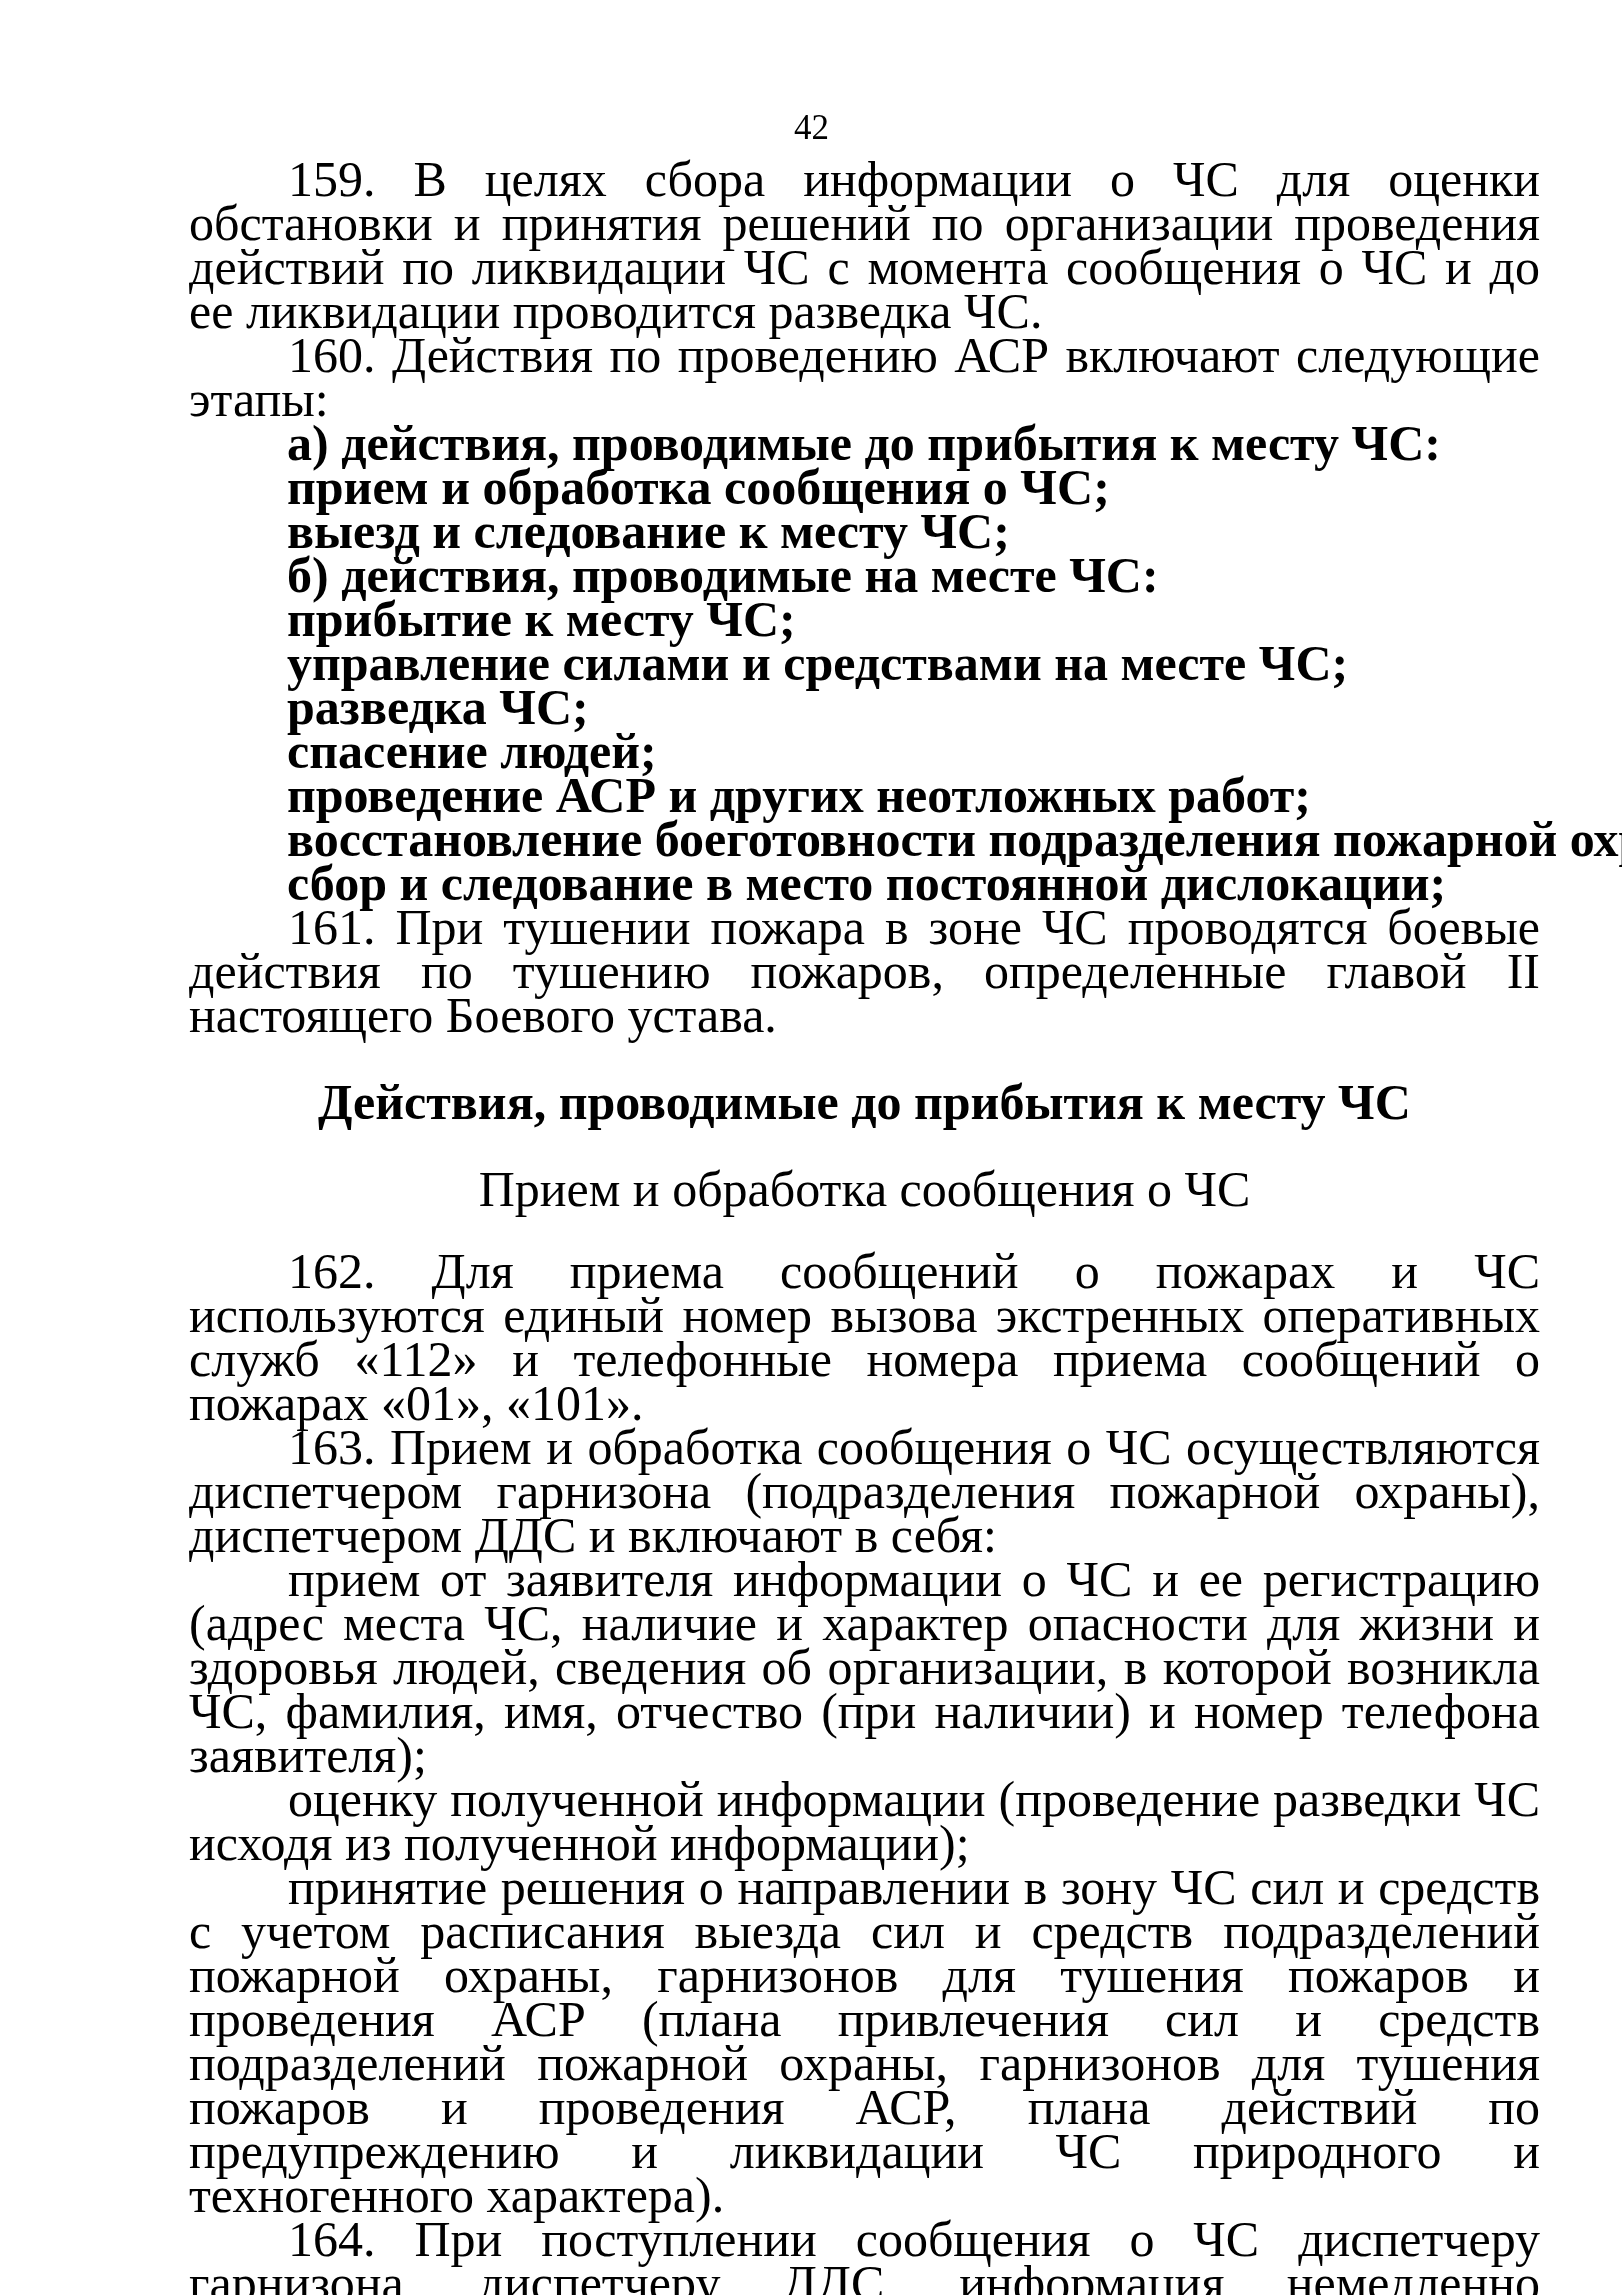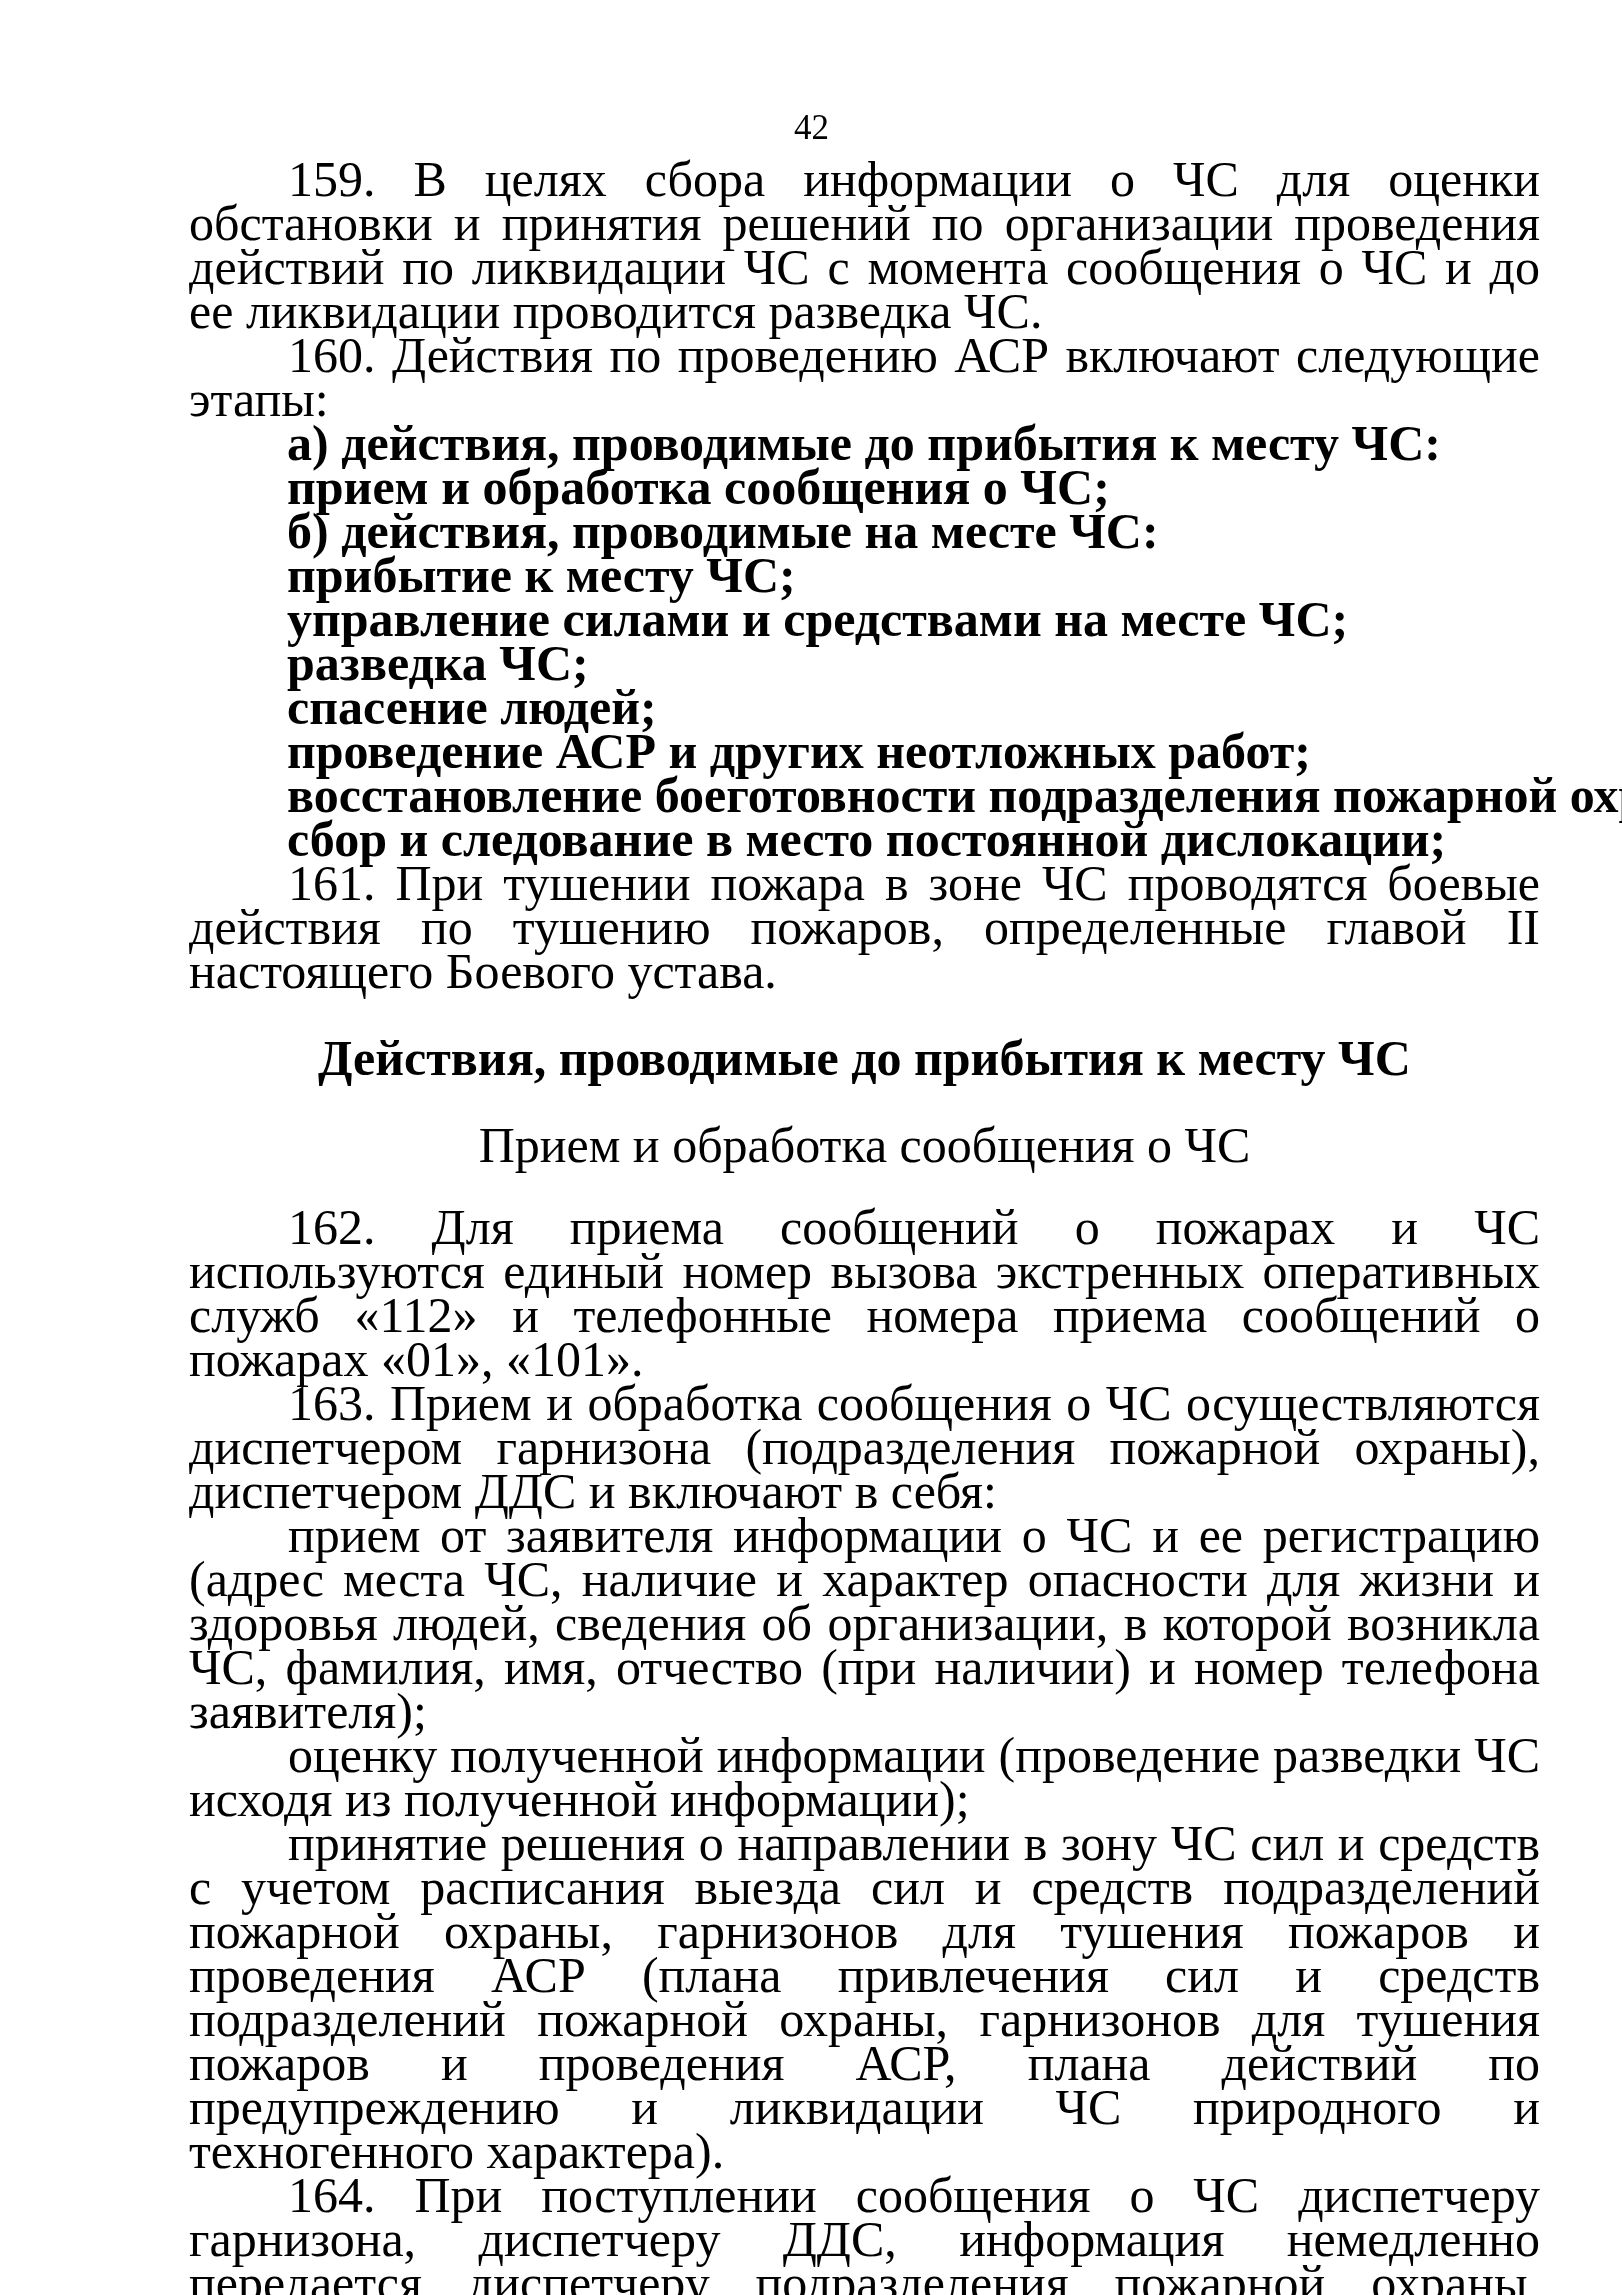--- a/index.html
+++ b/index.html
@@ -50,20 +50,21 @@
 <body>
 
 <div class="page-number">42</div>
 
 <div class="content">
   <p class="just indent">159.  В целях сбора информации о ЧС для оценки обстановки и принятия решений по организации проведения действий по ликвидации ЧС с момента сообщения о ЧС и до ее ликвидации проводится разведка ЧС.</p>
   <p class="just indent">160.  Действия по проведению АСР включают следующие этапы:</p>
 
   <p class="list-line">а) действия, проводимые до прибытия к месту ЧС:</p>
   <p class="list-line">прием и обработка сообщения о ЧС;</p>
+  <p class="list-line">выезд и следование к месту ЧС;</p>
   <p class="list-line">б) действия, проводимые на месте ЧС:</p>
   <p class="list-line">прибытие к месту ЧС;</p>
   <p class="list-line">управление силами и средствами на месте ЧС;</p>
   <p class="list-line">разведка ЧС;</p>
   <p class="list-line">спасение людей;</p>
   <p class="list-line">проведение АСР и других неотложных работ;</p>
   <p class="list-line">восстановление боеготовности подразделения пожарной охраны.</p>
   <p class="list-line">сбор и следование в место постоянной дислокации;</p>
 
   <p class="just indent">161.  При тушении пожара в зоне ЧС проводятся боевые действия по тушению пожаров, определенные главой II настоящего Боевого устава.</p>

